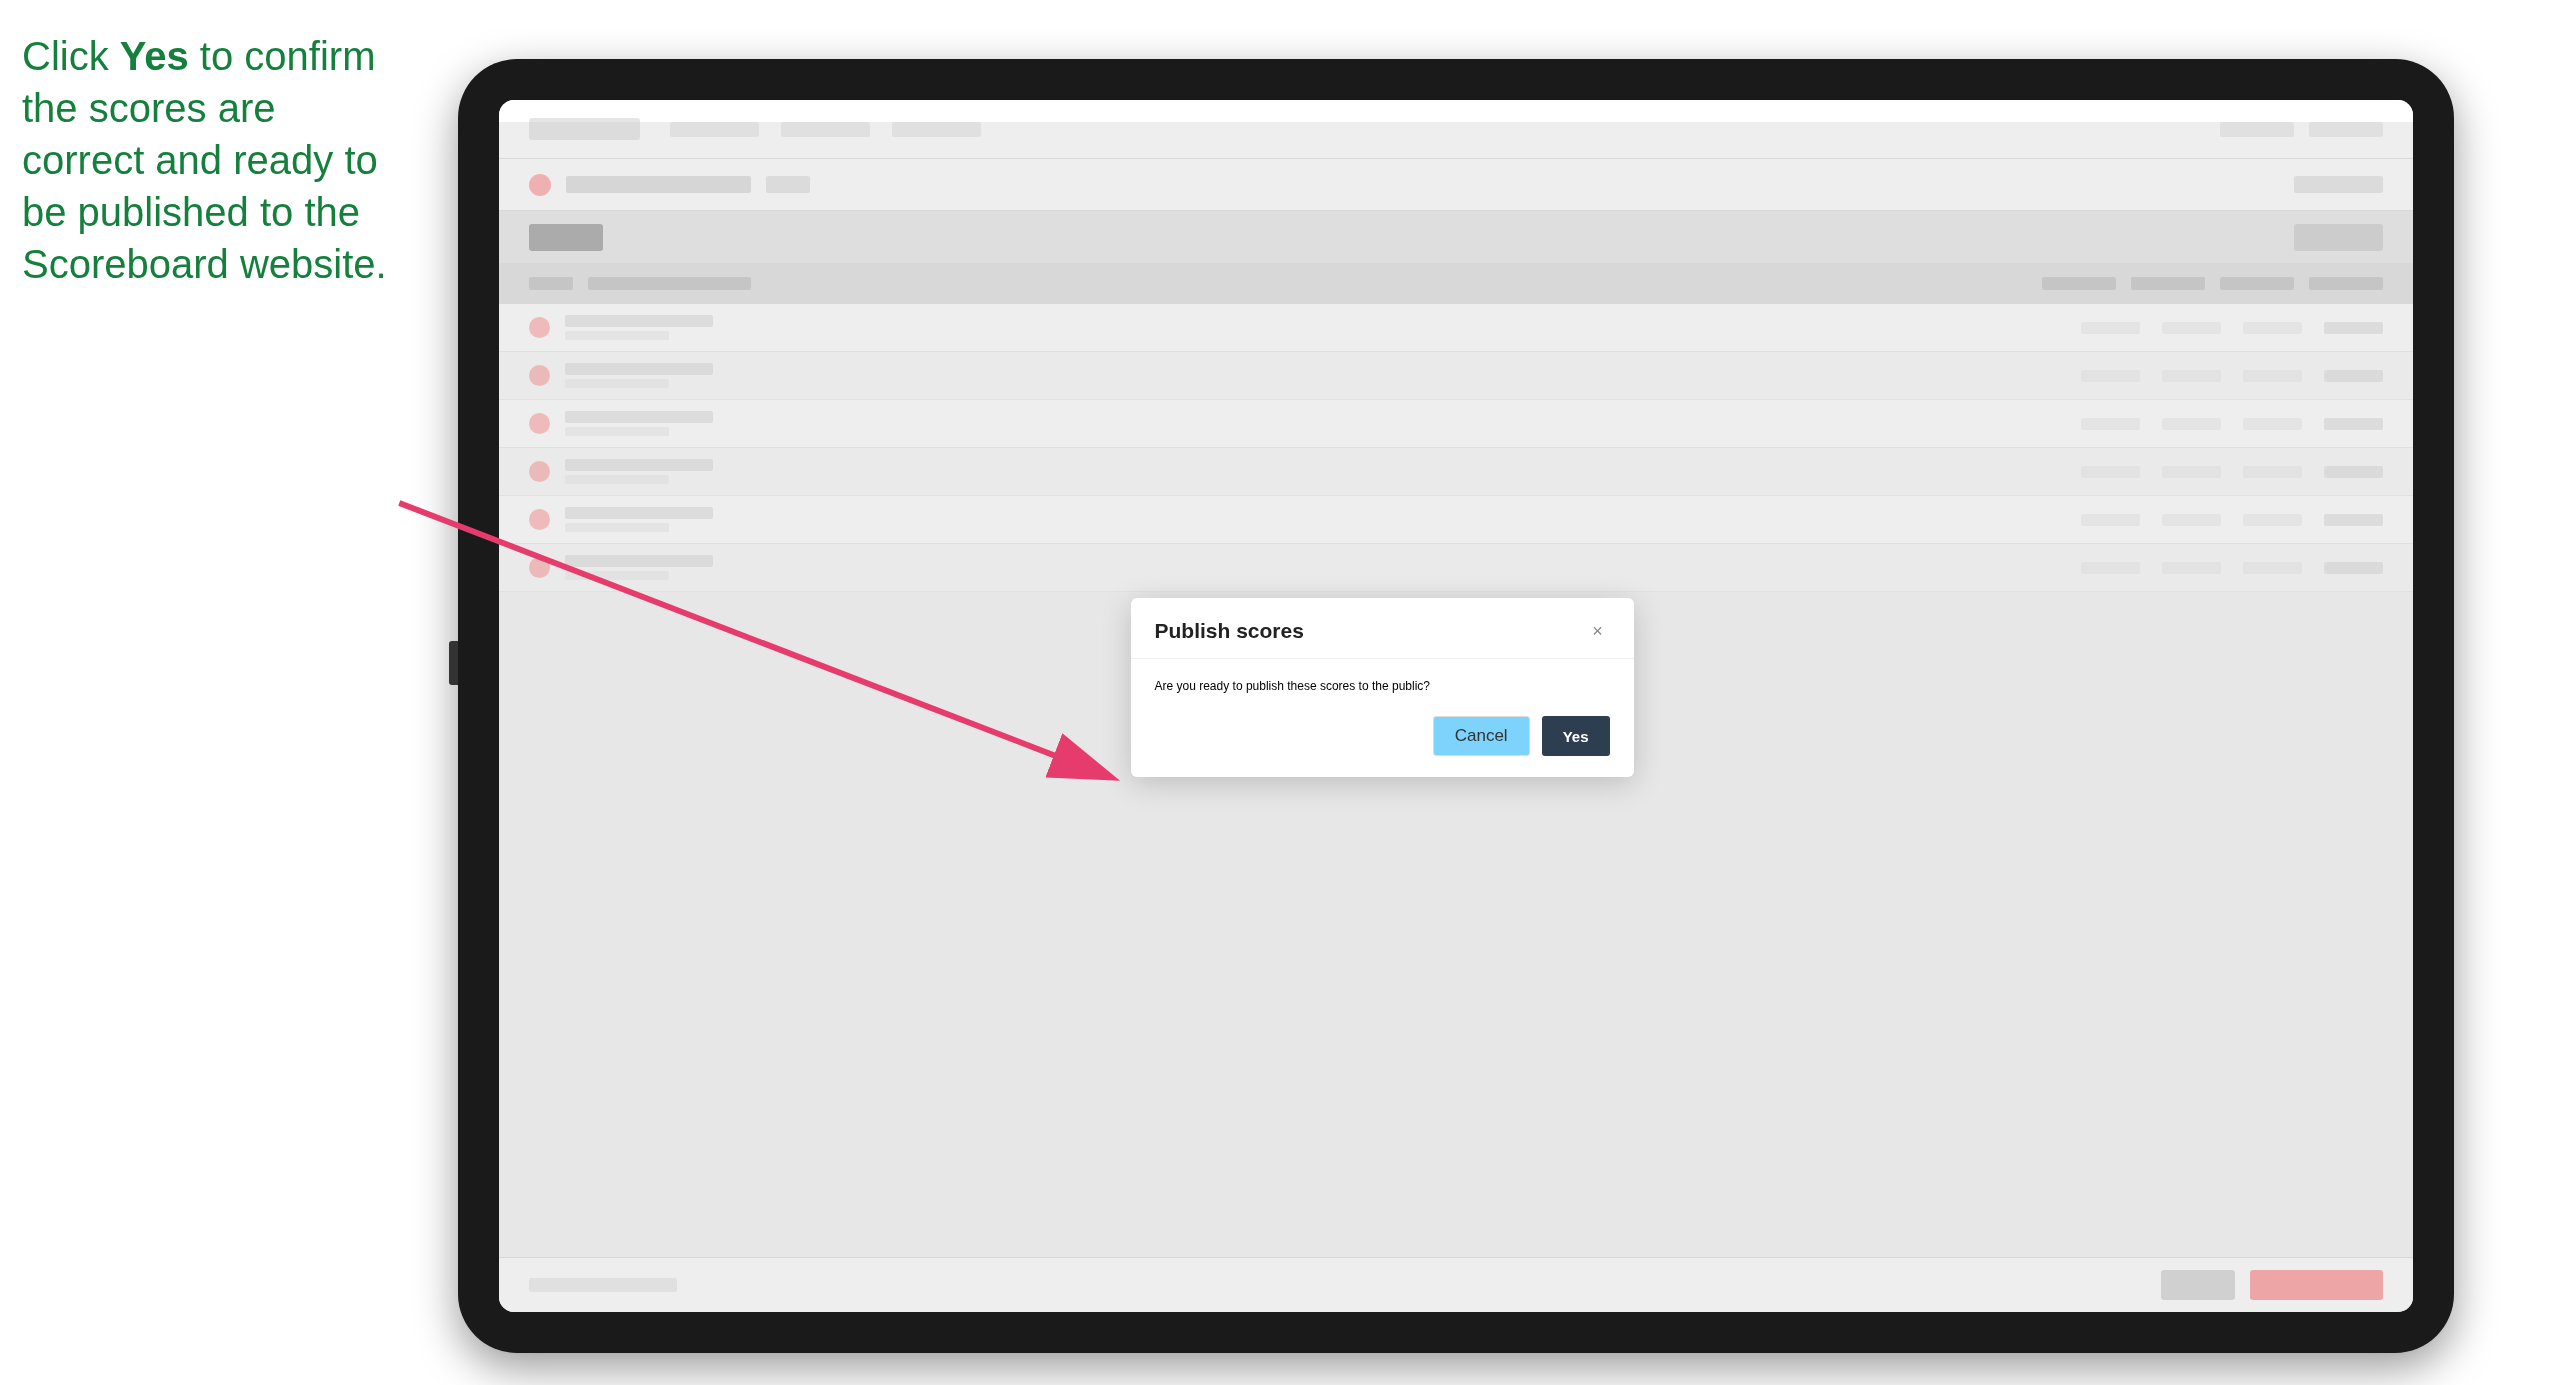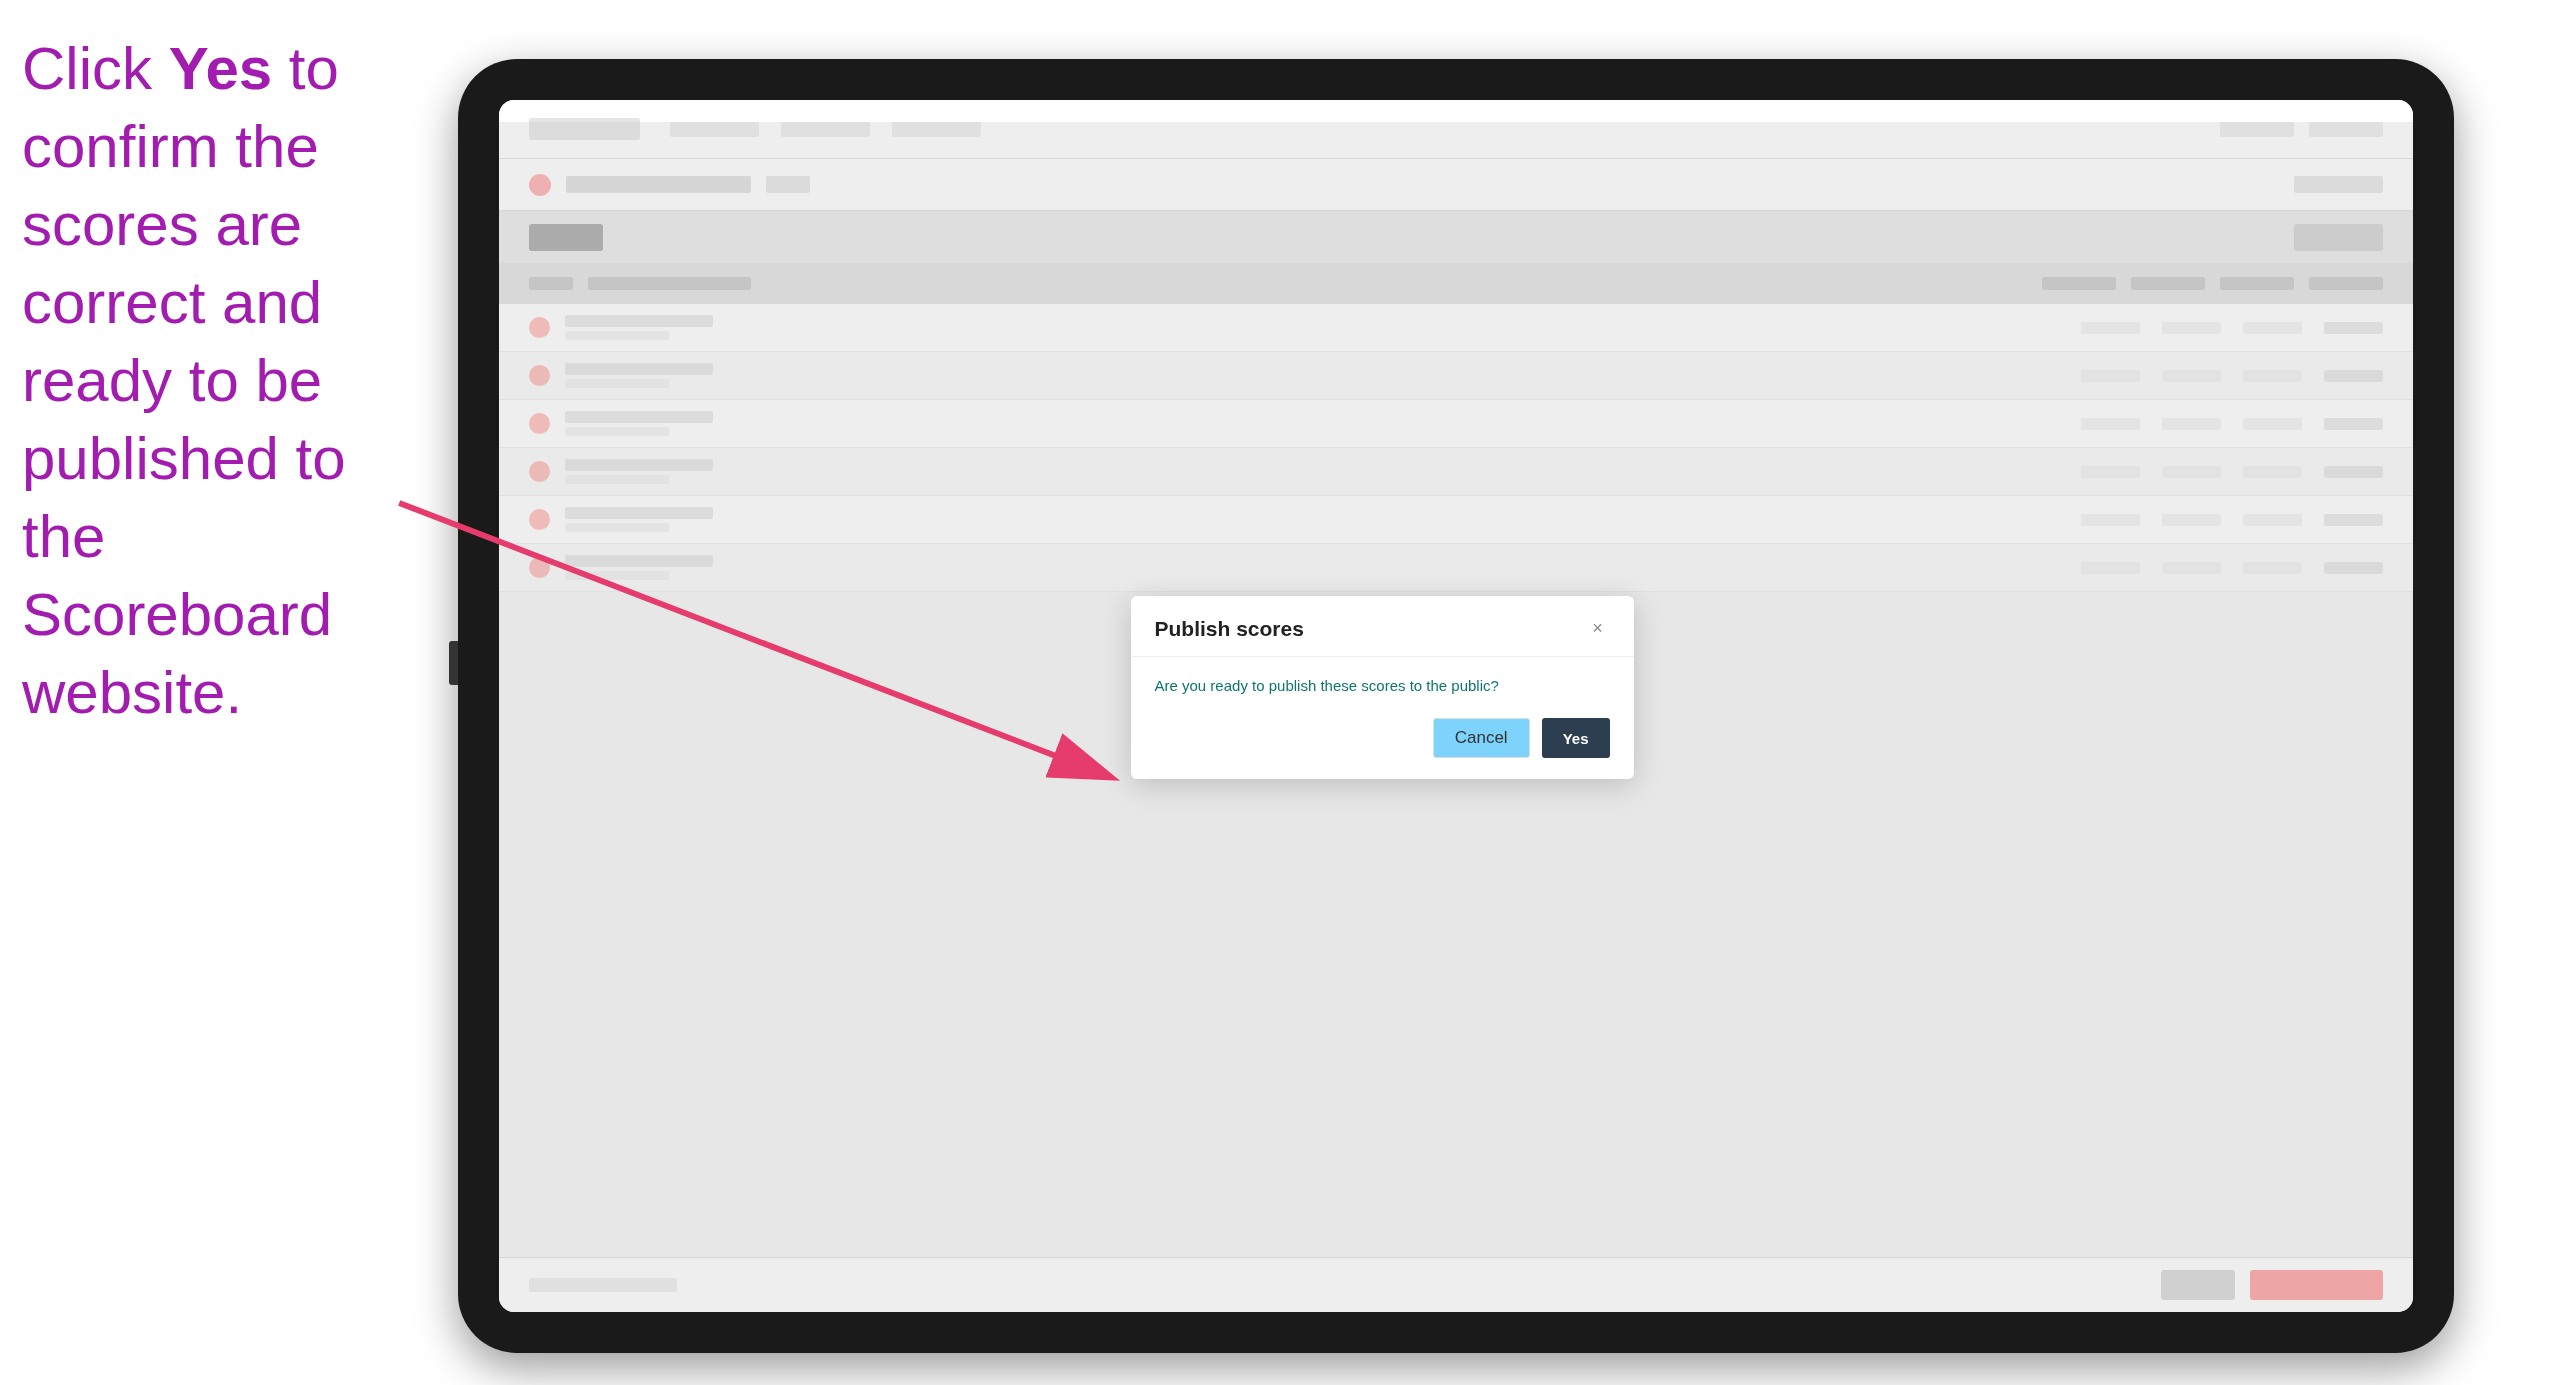--- a/index.html
+++ b/index.html
@@ -11,23 +11,23 @@
       height: 1386px;
       position: relative;
       overflow: hidden;
     }
 
     
     .instruction-text {
       position: absolute;
       top: 30px;
       left: 22px;
-      font-size: 60px;
+      font-size: 40px;
       line-height: 1.3;
-      color: #a21caf;
+      color: #15803d;
       width: 384px;
     }
 
     .instruction-text strong {
       font-weight: 700;
     }
 
     
     .tablet-shell {
       position: absolute;
@@ -356,22 +356,22 @@
       color: #888;
       font-size: 18px;
       border-radius: 3px;
     }
 
     .modal-body {
       padding: 18px 24px 21px;
     }
 
     .modal-message {
-      font-size: 15px;
-      color: #0f766e;
+      font-size: 12px;
+      color: #000000;
       line-height: 1.5;
     }
 
     .modal-footer {
       display: flex;
       justify-content: flex-end;
       gap: 12px;
       padding: 0 24px 21px;
     }
 

